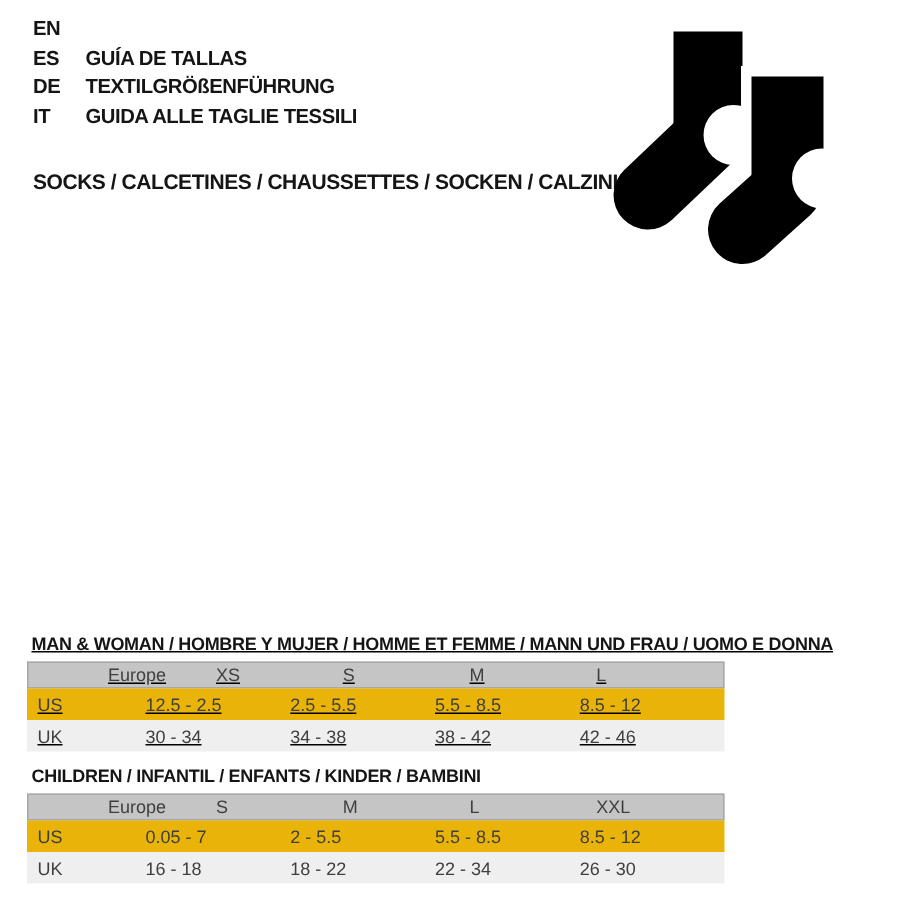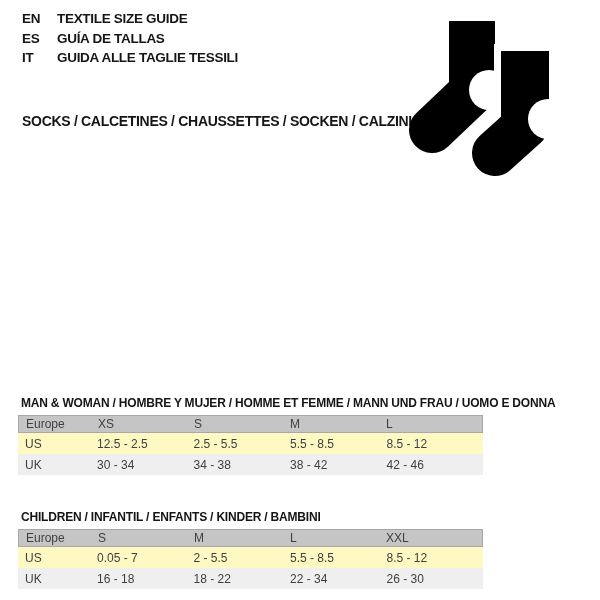--- a/index.html
+++ b/index.html
@@ -57,21 +57,21 @@
     width: 172px;
     height: 175px;
   }
 
   
   .size-table {
     position: absolute;
     left: 18px;
     width: 465px;
   }
-  .size-table.adults   { top: 396px; }
+  .size-table.adults   { top: 422px; text-decoration: underline; }
   .size-table.children { top: 510px; }
 
   .table-title {
     font-weight: 700;
     font-size: 12px;
     letter-spacing: -0.2px;
     line-height: 14px;
     color: var(--title-color, #151515);
     margin-bottom: 5px;
     padding-left: 3px;
@@ -81,22 +81,23 @@
     display: flex;
     align-items: center;
     font-size: 12px;
     color: var(--table-text, #3f3f3f);
   }
   .trow.thead {
     height: 18px;
     background: var(--header-row-bg, #c5c5c5);
     border: 1px solid #a8a8a8;
     box-sizing: border-box;
-  }
-  .trow.tbody { height: 21px; background: #fef9c3; }
+    padding-left: 46px;
+  }
+  .trow.tbody { height: 21px; background: #eab308; }
   .trow.alt   { background: var(--alt-row-bg, #efefef); }
 
   .tc {
     flex: 1 1 0;
     text-align: left;
     white-space: nowrap;
   }
   .tc.c0 {
     flex: 0 0 72px;
     text-align: left;
@@ -104,25 +105,28 @@
   }
 </style>
 </head>
 <body>
 
 <div class="page">
 
   <div class="lang-list">
     <div class="lang-row">
       <span class="lang-code">EN</span>
-      <span class="lang-label">TEXTILE SIZE GUIDE</span>
     </div>
     <div class="lang-row">
       <span class="lang-code">ES</span>
       <span class="lang-label">GUÍA DE TALLAS</span>
+    </div>
+    <div class="lang-row">
+      <span class="lang-code">DE</span>
+      <span class="lang-label">TEXTILGRÖßENFÜHRUNG</span>
     </div>
     <div class="lang-row">
       <span class="lang-code">IT</span>
       <span class="lang-label">GUIDA ALLE TAGLIE TESSILI</span>
     </div>
   </div>
 
   <div class="category-heading">SOCKS / CALCETINES / CHAUSSETTES / SOCKEN / CALZINI</div>
 
   <div class="icon-wrap">

